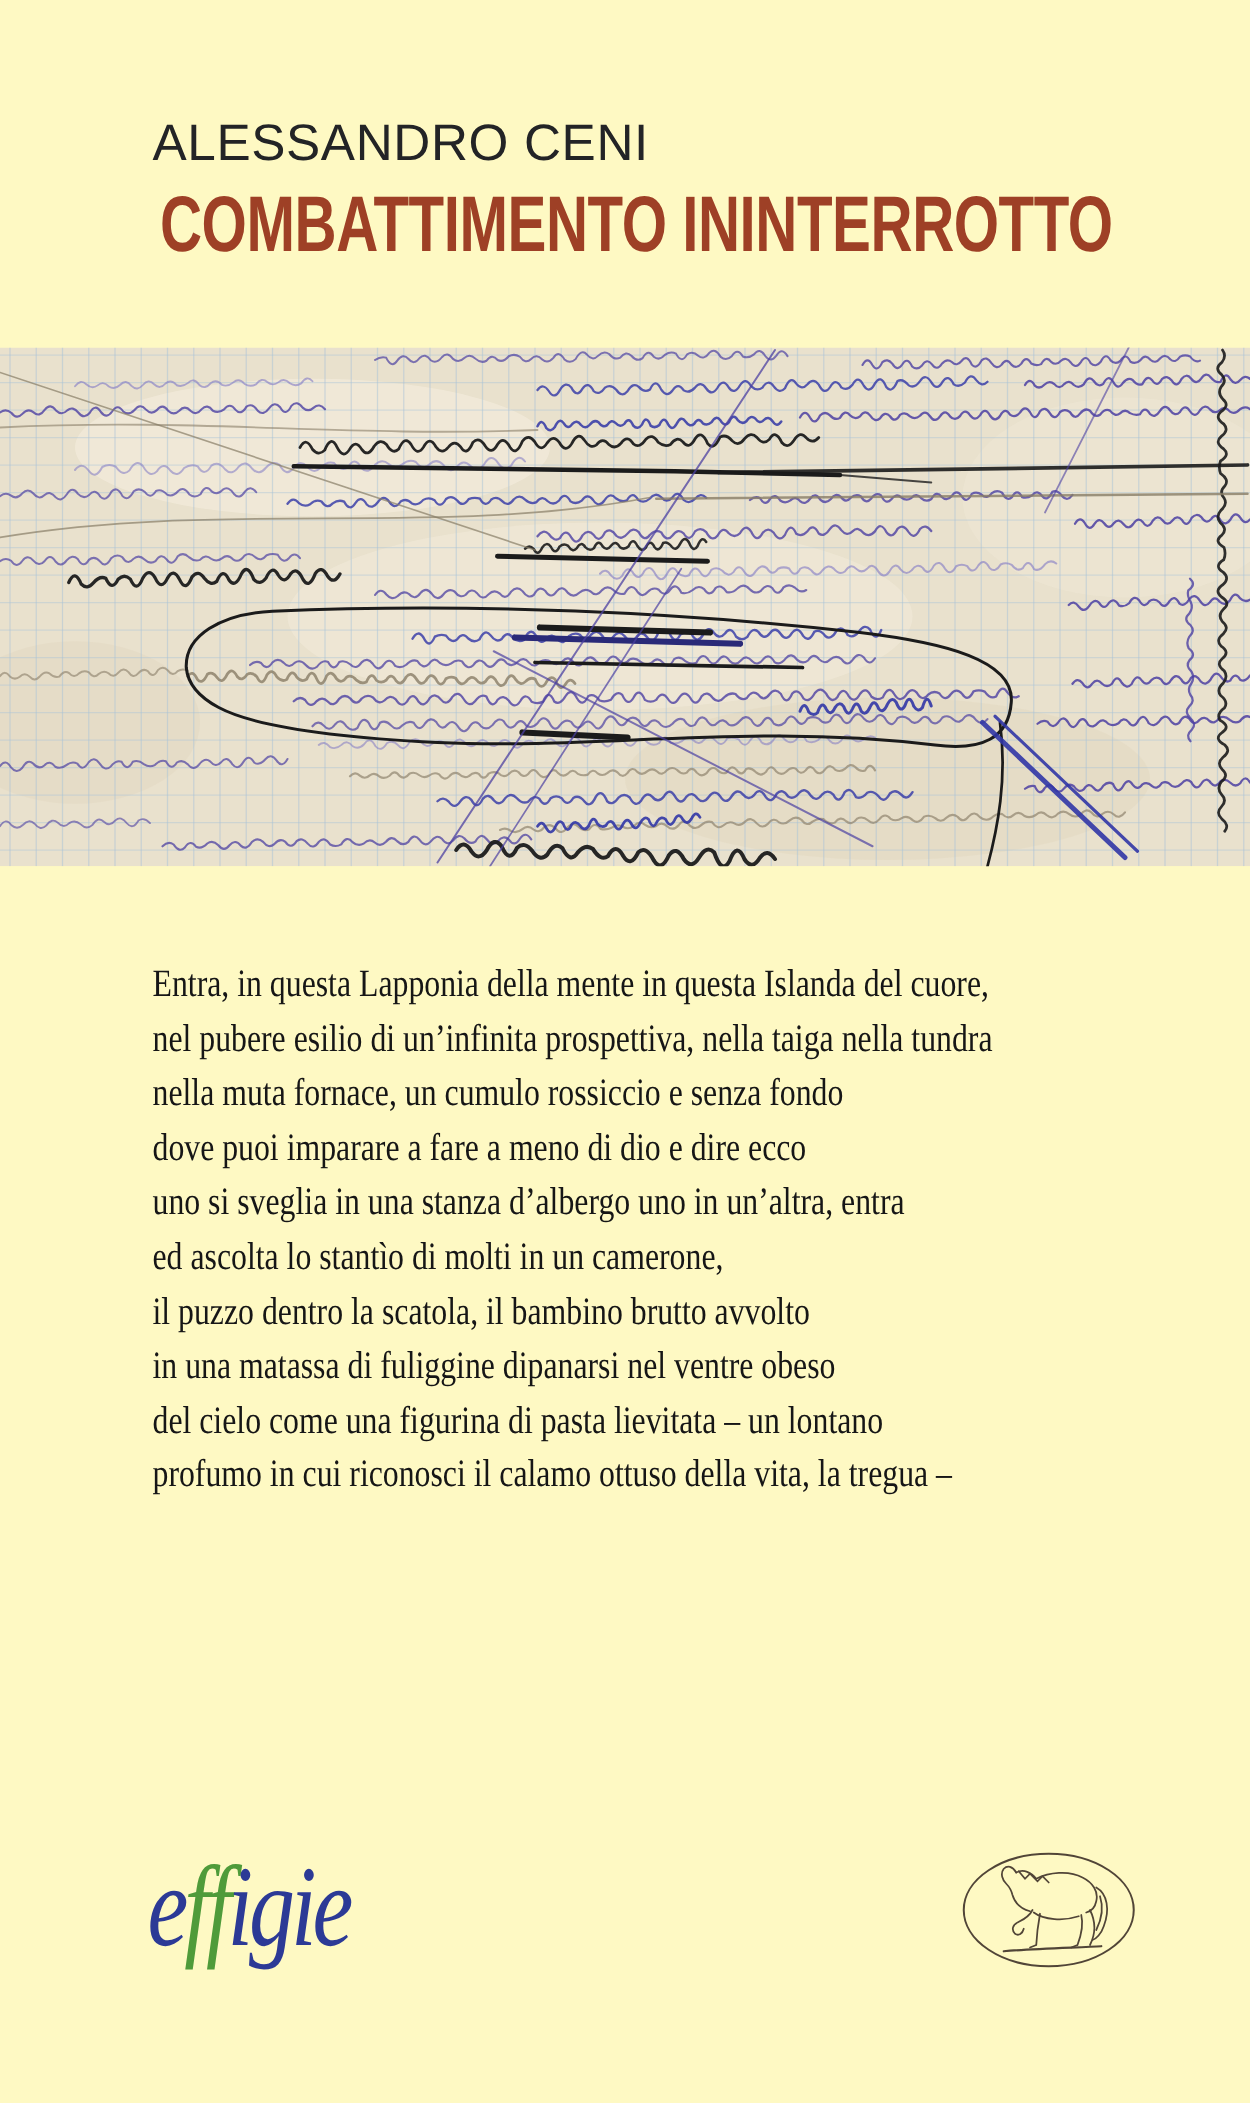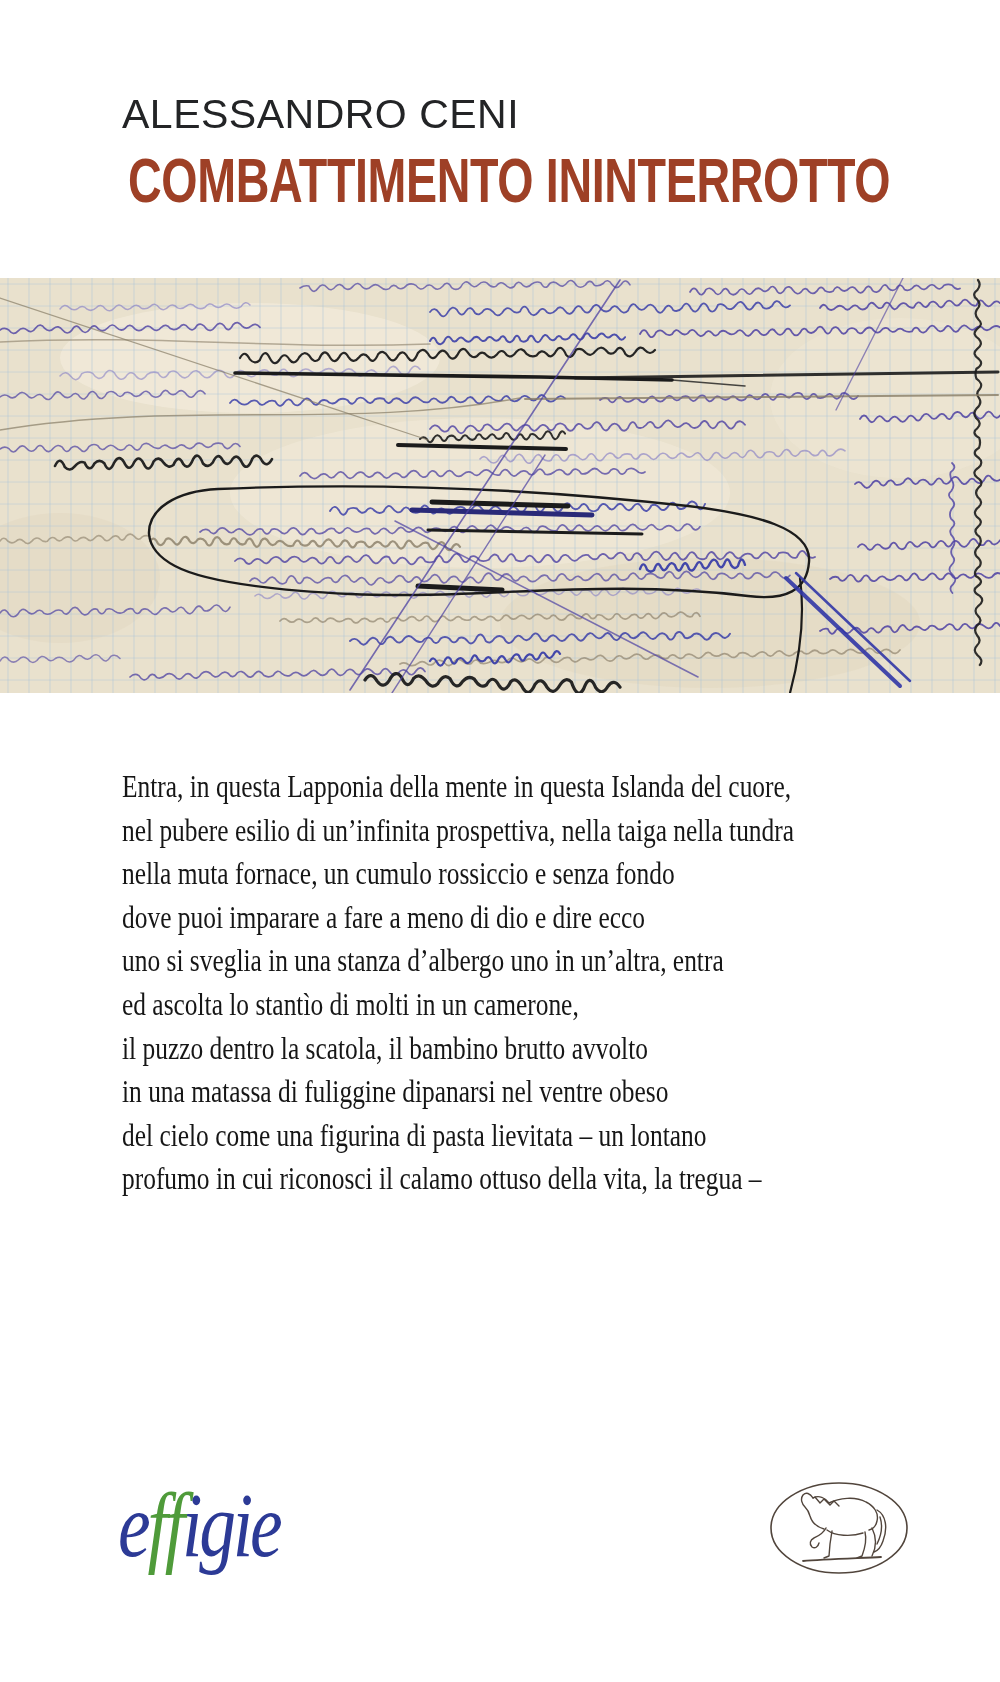--- a/index.html
+++ b/index.html
@@ -1,16 +1,16 @@
 <!DOCTYPE html>
 <html><head>
 <meta charset="utf-8">
 <style>
   html,body{margin:0;padding:0;background:#d8d8d8;}
-  .page{position:relative;width:1000px;height:1682px;margin:0 auto;background:#ffffff;overflow:hidden;font-family:"Liberation Sans",sans-serif;}
+  .page{position:relative;width:1000px;height:1682px;margin:0 auto;background:#fef9c3;overflow:hidden;font-family:"Liberation Sans",sans-serif;}
   .author{position:absolute;left:122px;top:94px;font-size:41px;font-weight:400;letter-spacing:.5px;color:#232426;line-height:1;white-space:nowrap;}
   .title{position:absolute;left:128px;top:149px;font-size:63px;font-weight:700;letter-spacing:-.5px;color:#9e4026;line-height:1;white-space:nowrap;transform:scaleX(.74);transform-origin:0 50%;}
   .manuscript{position:absolute;left:0;top:278px;width:1000px;height:415px;display:block;}
   .poem{position:absolute;left:122px;top:765px;width:1000px;font-family:"Liberation Serif",serif;font-size:31px;line-height:43.6px;color:#161616;transform:scaleX(.82);transform-origin:0 0;white-space:nowrap;}
   .effigie{position:absolute;left:118px;top:1479px;font-family:"Liberation Serif",serif;font-style:italic;font-size:92px;line-height:1;letter-spacing:-4px;transform:scaleX(.8);transform-origin:0 0;white-space:nowrap;}
   .effigie .eb{color:#2c3a96;}
   .effigie .eg{color:#4f9b3a;}
   .horse{position:absolute;left:769px;top:1468px;width:142px;height:120px;display:block;}
 </style>
 </head>

